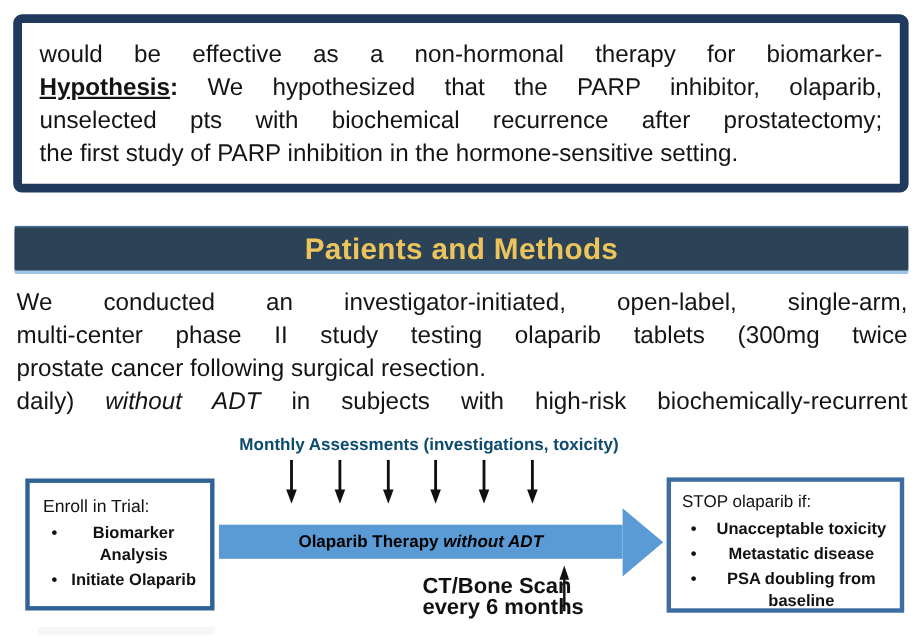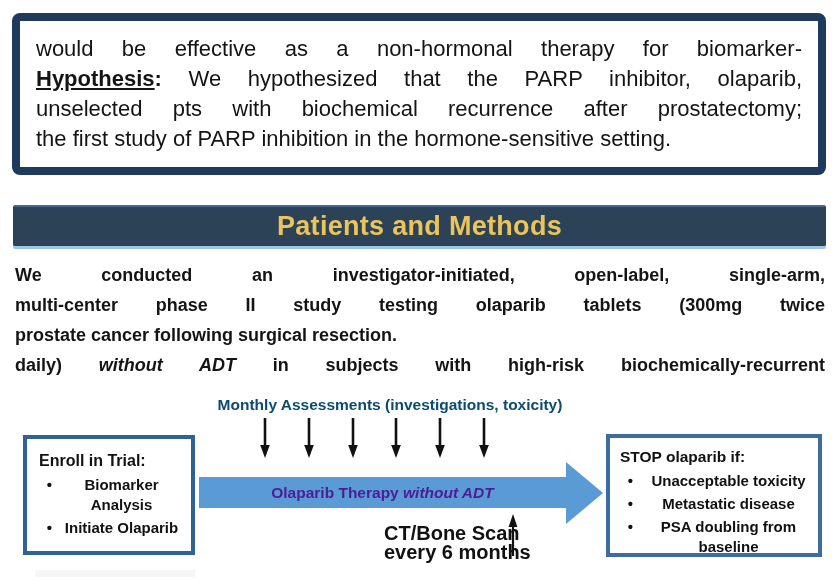--- a/index.html
+++ b/index.html
@@ -24,51 +24,51 @@
   .banner{
     position:absolute;left:13px;top:205px;width:813px;height:41px;
     box-sizing:border-box;background:#2c4257;
     border-top:2px solid #46688e;border-left:1px solid #24415e;border-right:1px solid #24415e;
     box-shadow:0 3px 0 #9dc3e6;border-radius:2px;
     display:flex;align-items:center;justify-content:center;
   }
   .banner-title{color:#ecc45c;font-size:27px;font-weight:bold;letter-spacing:.3px;}
   
   .methods{position:absolute;left:15px;top:260px;width:810px;}
-  .methods .jline{font-size:18px;line-height:30px;font-weight:bold;}
+  .methods .jline{font-size:22px;line-height:30px;}
   .ital{font-style:italic;}
   
   .monthly-label{
     position:absolute;left:170px;top:396px;width:440px;text-align:center;
     font-size:15.5px;font-weight:bold;color:#0c4a6e;
   }
   .assess-arrows{
     position:absolute;left:258px;top:418px;width:233px;height:40px;
     display:flex;justify-content:space-between;align-items:flex-start;
   }
   .flow-box{box-sizing:border-box;background:#ffffff;position:absolute;}
   .enroll-box{
     left:23px;top:435px;width:172px;height:120px;
     border:4px solid #2f6295;padding:13px 8px 0 12px;
   }
   .stop-box{
     left:606px;top:434px;width:216px;height:123px;
     border:4px solid #3c6ca0;padding:10px 2px 0 10px;
   }
-  .fb-title{font-size:16px;font-weight:bold;margin-bottom:5px;color:#111;}
+  .fb-title{font-size:16px;font-weight:normal;margin-bottom:5px;color:#111;}
   .stop-box .fb-title{font-size:15.5px;}
   .fb-item{display:flex;font-size:15px;font-weight:bold;line-height:20px;margin-bottom:3px;color:#111;text-align:center;}
   .dot{flex:0 0 21px;}
   .dot::before{content:"\2022";}
   .fb-item-text{flex:1;}
   .therapy-arrow-body{
     position:absolute;left:199px;top:477px;width:367px;height:31px;background:#5b9bd5;
     display:flex;align-items:center;justify-content:center;
   }
-  .therapy-arrow-label{color:#4c1d95;font-size:15.5px;font-weight:bold;white-space:pre;}
+  .therapy-arrow-label{color:#000000;font-size:15.5px;font-weight:bold;white-space:pre;}
   .therapy-arrow-head{
     position:absolute;left:566px;top:462px;width:0;height:0;
     border-left:37px solid #5b9bd5;border-top:31px solid transparent;border-bottom:31px solid transparent;
   }
   .scan-label{position:absolute;left:384px;top:524px;font-size:20px;font-weight:bold;line-height:19px;color:#111;}
   .up-arrow-wrap{position:absolute;left:506px;top:514px;}
   .faint-strip{position:absolute;left:35px;top:570px;width:160px;height:7px;background:#f6f6f7;}
 </style>
 </head>
 <body>

